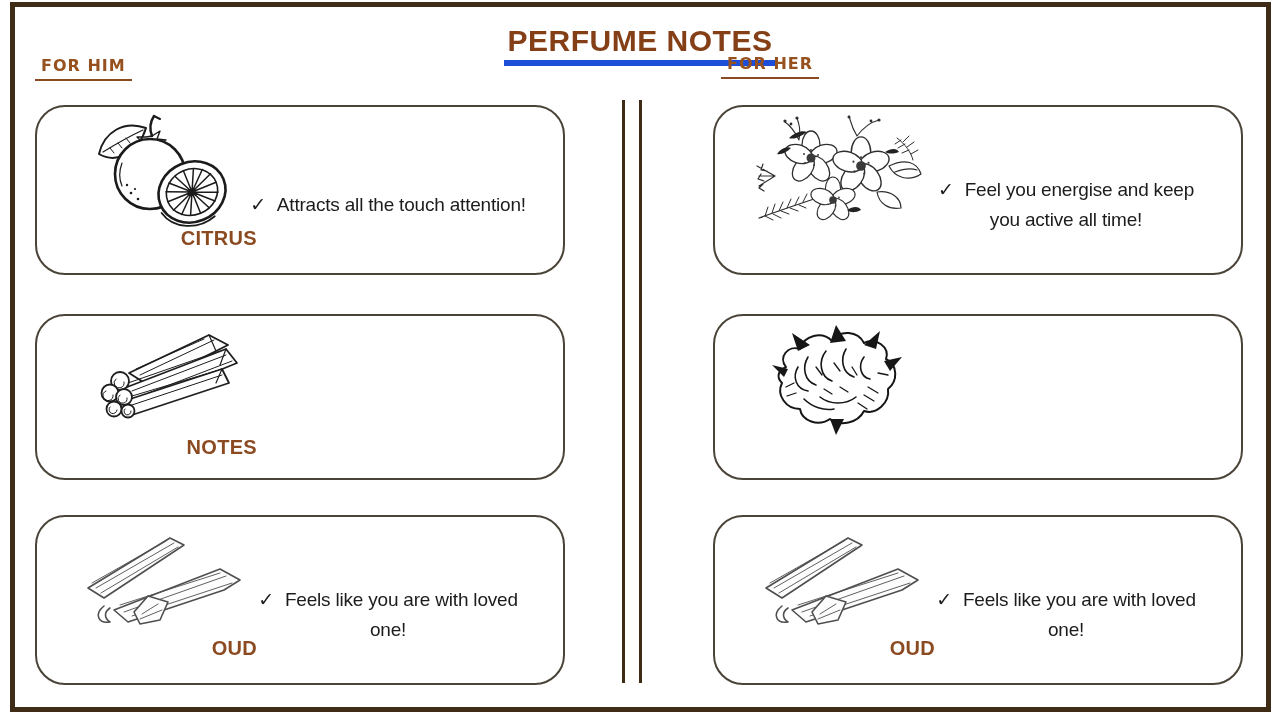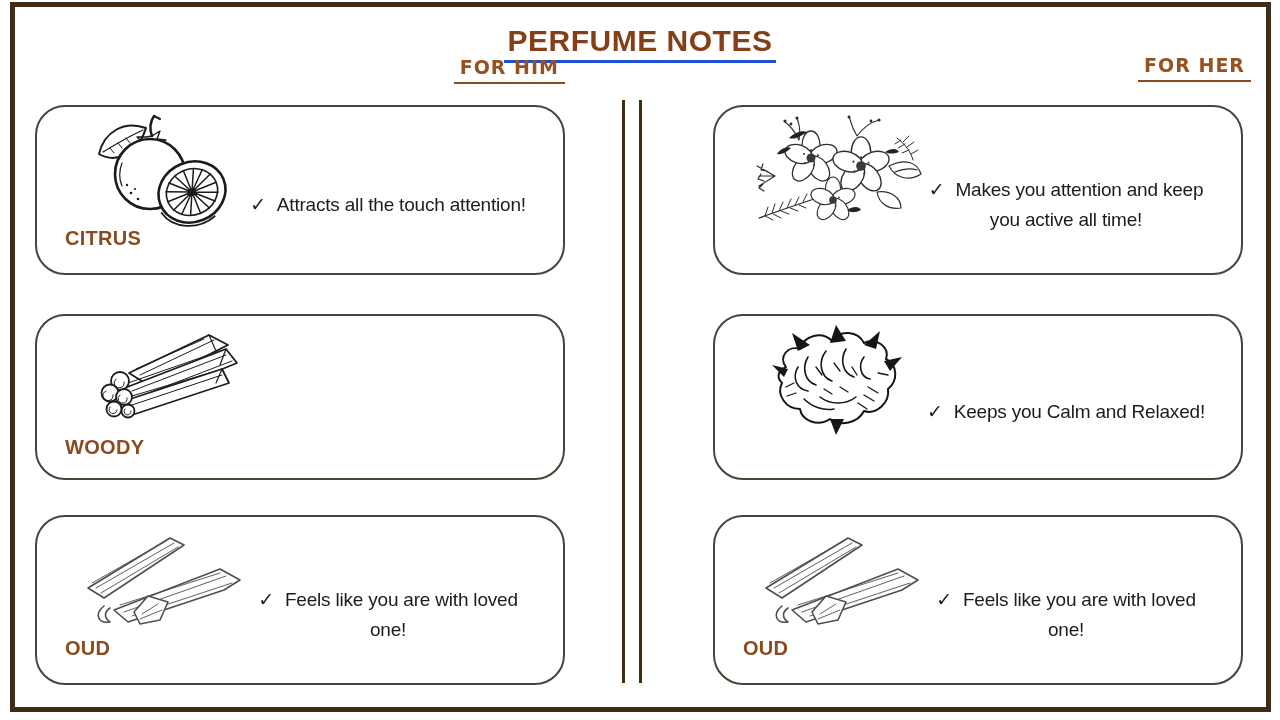--- a/index.html
+++ b/index.html
@@ -10,25 +10,25 @@
   }
   .frame {
     position:absolute; left:10px; top:2px; right:9px; bottom:8px;
     border:5px solid #3e2c17;
   }
   .title-wrap {
     position:absolute; top:24px; left:0; width:100%; text-align:center;
   }
   .title {
     display:inline-block; font-size:30px; font-weight:bold; letter-spacing:0.5px;
-    color:#843f17; border-bottom:3px solid #1d4ed8; padding:0 4px 2px;
+    color:#843f17; border-bottom:6px solid #1d4ed8; padding:0 4px 2px;
   }
   .col-heading {
-    position:absolute; width:530px; text-align:right;
-    font-family:"DejaVu Sans",sans-serif; font-weight:bold; font-size:19px;
+    position:absolute; width:530px; text-align:left;
+    font-family:"DejaVu Sans",sans-serif; font-weight:bold; font-size:16px;
     color:#96511f; letter-spacing:1px;
   }
   .col-heading span {
     display:inline-block; border-bottom:2.5px solid #8c4a21; padding:0 6px 4px;
   }
   .heading-him { left:35px; top:56px; }
   .heading-her { left:721px; top:54px; }
 
   .sep-line {
     position:absolute; top:100px; height:583px; width:3px; background:#3e2c17;
@@ -44,21 +44,21 @@
   .colR { left:713px; }
   .r0 { top:105px; height:170px; }
   .r1 { top:314px; height:166px; }
   .r2 { top:515px; height:170px; }
 
   .figure {
     position:absolute; left:28px; top:6px; width:192px; height:114px;
     display:flex; align-items:center; justify-content:center;
   }
   .card-label {
-    position:absolute; left:28px; top:120px; width:192px; text-align:left;
+    position:absolute; left:28px; top:120px; width:192px; text-align:right;
     font-weight:bold; font-size:20px; letter-spacing:0.3px; color:#8c4a21;
   }
   .card-text {
     position:absolute; left:188px; right:12px; top:0; bottom:0;
     display:flex; align-items:center; justify-content:center;
   }
   .card-text-inner {
     width:100%; text-align:center; font-size:19px; line-height:1.55;
     color:#1c1c1c; white-space:pre-line; letter-spacing:-0.2px;
   }
@@ -138,21 +138,21 @@
           <path d="M135 12 L142 28 M152 26 L146 42 M148 46 L142 60" stroke-width="1.2" fill="none"></path>
           <circle cx="46" cy="58" r="9"></circle>
           <circle cx="36" cy="70" r="8.5"></circle>
           <circle cx="50" cy="74" r="8"></circle>
           <circle cx="40" cy="86" r="7.5"></circle>
           <circle cx="54" cy="88" r="6.5"></circle>
           <path d="M42 56 a5 5 0 1 0 8 3 M32 68 a5 5 0 1 0 7 4 M46 72 a4.5 4.5 0 1 0 7 3 M36 84 a4 4 0 1 0 7 3 M51 86 a3.5 3.5 0 1 0 6 2" stroke-width="1" fill="none"></path>
         </g>
       </svg>
     </div>
-    <div class="card-label">WOODY</div>
+    <div class="card-label">NOTES</div>
   </div>
 
   <div class="card colL r2">
     <div class="figure">
       <svg width="175" height="112" viewBox="0 0 175 112">
         <g fill="#fdfdfd" stroke="#4f4f4f" stroke-linecap="round" stroke-linejoin="round" stroke-width="1.6">
           <path d="M14 64 L96 14 L110 21 L30 74 Z"></path>
           <path d="M22 64 L100 19 M18 59 L92 17 M27 69 L104 23" stroke-width="0.9" fill="none"></path>
           <path d="M40 86 L146 45 L166 56 L150 66 L54 98 Z"></path>
           <path d="M50 88 L152 52 M46 81 L146 49 M58 92 L158 59" stroke-width="0.9" fill="none"></path>
@@ -237,21 +237,21 @@
             <path d="M42 24 C48 18 56 16 60 18 C54 22 48 26 42 24 Z"></path>
             <path d="M138 38 C144 34 150 34 152 38 C146 40 142 40 138 38 Z"></path>
             <path d="M100 96 C106 92 112 92 114 96 C108 99 104 99 100 96 Z"></path>
             <path d="M30 40 C34 34 40 32 44 34 C40 38 34 41 30 40 Z"></path>
           </g>
         </g>
       </svg>
     </div>
     <div class="card-text">
       <div class="card-text-inner">
-        <span class="check">✓</span><span>Makes you attention and keep
+        <span class="check">✓</span><span>Feel you energise and keep
 you active all time!</span>
       </div>
     </div>
   </div>
 
   <div class="card colR r1">
     <div class="figure">
       <svg width="150" height="112" viewBox="0 0 150 112">
         <g stroke="#161616" fill="none" stroke-linecap="round" stroke-linejoin="round">
           <path d="M22 44 C14 34 24 22 36 26 C40 12 58 8 68 18 C76 6 94 8 100 20 C112 14 126 24 122 36 C134 42 134 58 124 66 C126 80 112 92 100 88 C94 100 76 104 66 96 C54 104 38 98 36 86 C22 86 12 72 18 60 C12 54 14 48 22 44 Z" stroke-width="2" fill="#fff"></path>
@@ -261,25 +261,20 @@
             <path d="M100 22 L116 8 L112 26 Z"></path>
             <path d="M120 38 L138 34 L126 48 Z"></path>
             <path d="M24 46 L8 42 L20 54 Z"></path>
             <path d="M66 96 L72 112 L80 96 Z"></path>
           </g>
           <path d="M34 44 C28 54 32 66 44 68 M44 34 C38 44 40 58 52 62 M62 28 C54 38 56 54 68 58 M82 26 C76 36 78 50 90 54 M100 34 C94 42 96 54 106 56 M56 74 C66 82 82 82 92 74 M40 76 C48 84 60 88 70 86" stroke-width="1.6"></path>
           <path d="M104 64 l10 6 M100 72 l10 6 M94 80 l9 6 M30 60 l-8 4 M32 70 l-9 3 M114 50 l10 2 M52 44 l6 8 M70 40 l6 8 M88 44 l5 8 M60 66 l8 5 M76 64 l8 5" stroke-width="1.3"></path>
         </g>
       </svg>
     </div>
-    <div class="card-text">
-      <div class="card-text-inner">
-        <span class="check">✓</span><span>Keeps you Calm and Relaxed!</span>
-      </div>
-    </div>
   </div>
 
   <div class="card colR r2">
     <div class="figure">
       <svg width="175" height="112" viewBox="0 0 175 112">
         <g fill="#fdfdfd" stroke="#4f4f4f" stroke-linecap="round" stroke-linejoin="round" stroke-width="1.6">
           <path d="M14 64 L96 14 L110 21 L30 74 Z"></path>
           <path d="M22 64 L100 19 M18 59 L92 17 M27 69 L104 23" stroke-width="0.9" fill="none"></path>
           <path d="M40 86 L146 45 L166 56 L150 66 L54 98 Z"></path>
           <path d="M50 88 L152 52 M46 81 L146 49 M58 92 L158 59" stroke-width="0.9" fill="none"></path>

